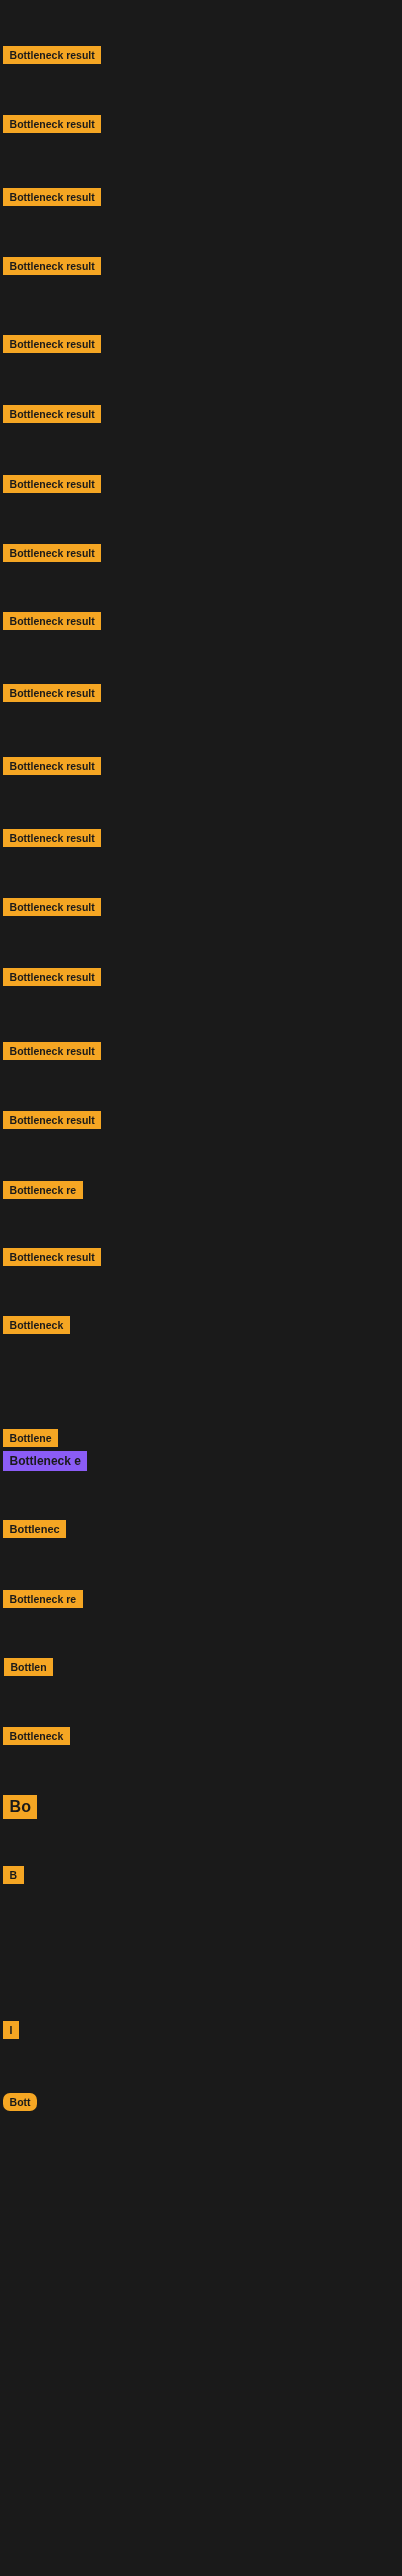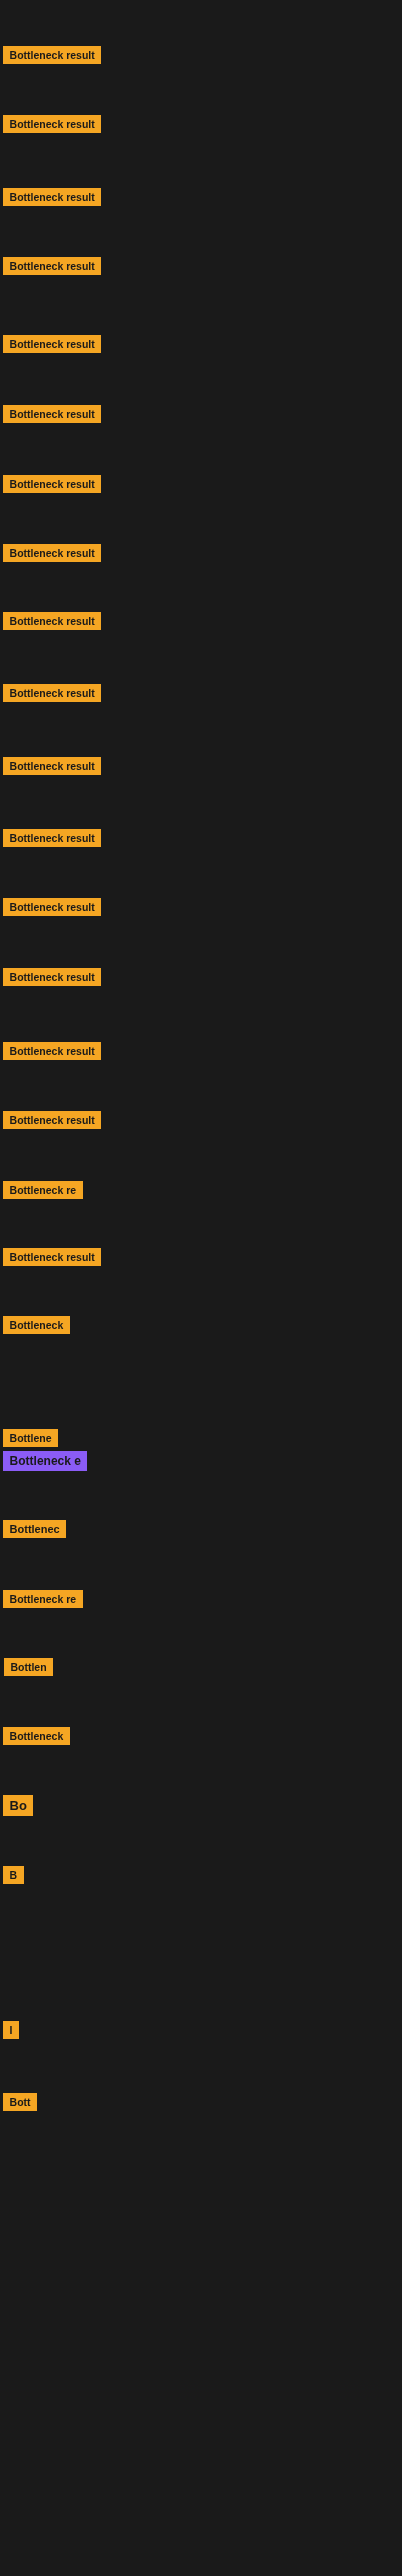--- a/index.html
+++ b/index.html
@@ -38,18 +38,18 @@
     <div style="position: absolute; top: 1111px; left: 3.2px;"><span style="background-color: rgb(245, 166, 35); color: rgb(26, 26, 26); font-size: 10.5px; font-weight: bold; padding: 3.2px 6.4px; display: inline-block; max-width: 126px; overflow: hidden; white-space: nowrap;">Bottleneck result</span></div>
     <div style="position: absolute; top: 1181px; left: 3.2px;"><span style="background-color: rgb(245, 166, 35); color: rgb(26, 26, 26); font-size: 10.5px; font-weight: bold; padding: 3.2px 6.4px; display: inline-block; max-width: 101px; overflow: hidden; white-space: nowrap;">Bottleneck re</span></div>
     <div style="position: absolute; top: 1248px; left: 3.2px;"><span style="background-color: rgb(245, 166, 35); color: rgb(26, 26, 26); font-size: 10.5px; font-weight: bold; padding: 3.2px 6.4px; display: inline-block; max-width: 109px; overflow: hidden; white-space: nowrap;">Bottleneck result</span></div>
     <div style="position: absolute; top: 1316px; left: 3.2px;"><span style="background-color: rgb(245, 166, 35); color: rgb(26, 26, 26); font-size: 10.5px; font-weight: bold; padding: 3.2px 6.4px; display: inline-block; max-width: 85px; overflow: hidden; white-space: nowrap;">Bottleneck</span></div>
     <div style="position: absolute; top: 1383px; left: 3.2px;"><span style="background-color: rgb(245, 166, 35); color: rgb(26, 26, 26); font-size: 10.5px; font-weight: bold; padding: 3.2px 6.4px; display: inline-block; max-width: 73px; overflow: hidden; white-space: nowrap; margin-top: 46px;">Bottlene</span></div>
     <div style="position: absolute; top: 1451px; left: 3.2px;"><span style="background-color: #8b5cf6; color: rgb(26, 26, 26); font-size: 12px; font-weight: bold; padding: 3.2px 6.4px; display: inline-block; max-width: 89px; overflow: hidden; white-space: nowrap;">Bottleneck e</span></div>
     <div style="position: absolute; top: 1520px; left: 3.2px;"><span style="background-color: rgb(245, 166, 35); color: rgb(26, 26, 26); font-size: 11px; font-weight: bold; padding: 3.2px 6.4px; display: inline-block; max-width: 77px; overflow: hidden; white-space: nowrap;">Bottlenec</span></div>
     <div style="position: absolute; top: 1590px; left: 3.2px;"><span style="background-color: rgb(245, 166, 35); color: rgb(26, 26, 26); font-size: 10.5px; font-weight: bold; padding: 3.2px 6.4px; display: inline-block; max-width: 97px; overflow: hidden; white-space: nowrap;">Bottleneck re</span></div>
     <div style="position: absolute; top: 1658px; left: 4px;"><span style="background-color: rgb(245, 166, 35); color: rgb(26, 26, 26); font-size: 10.5px; font-weight: bold; padding: 3.2px 6.4px; display: inline-block; max-width: 65px; overflow: hidden; white-space: nowrap;">Bottlen</span></div>
     <div style="position: absolute; top: 1727px; left: 3.2px;"><span style="background-color: rgb(245, 166, 35); color: rgb(26, 26, 26); font-size: 10.5px; font-weight: bold; padding: 3.2px 6.4px; display: inline-block; max-width: 84px; overflow: hidden; white-space: nowrap;">Bottleneck</span></div>
-    <div style="position: absolute; top: 1795px; left: 3.2px;"><span style="background-color: rgb(245, 166, 35); color: rgb(26, 26, 26); font-size: 13px; font-weight: bold; padding: 3.2px 6.4px; display: inline-block; max-width: 35px; overflow: hidden; white-space: nowrap;">Bo</span></div>
+    <div style="position: absolute; top: 1795px; left: 3.2px;"><span style="background-color: rgb(245, 166, 35); color: rgb(26, 26, 26); font-size: 16px; font-weight: bold; padding: 3.2px 6.4px; display: inline-block; max-width: 35px; overflow: hidden; white-space: nowrap;">Bo</span></div>
     <div style="position: absolute; top: 1866px; left: 3.2px;"><span style="background-color: rgb(245, 166, 35); color: rgb(26, 26, 26); font-size: 10.5px; font-weight: bold; padding: 3.2px 6.4px; display: inline-block; max-width: 24px; overflow: hidden; white-space: nowrap;">B</span></div>
     <div style="position: absolute; top: 2021px; left: 3.2px;"><span style="background-color: rgb(245, 166, 35); color: rgb(26, 26, 26); font-size: 10.5px; font-weight: bold; padding: 3.2px 6.4px; display: inline-block; max-width: 19.3px; overflow: hidden; white-space: nowrap;">I</span></div>
-    <div style="position: absolute; top: 2093px; left: 3.2px;"><span style="background-color: rgb(245, 166, 35); color: rgb(26, 26, 26); font-size: 10.5px; font-weight: bold; padding: 3.2px 6.4px; display: inline-block; max-width: 42px; overflow: hidden; white-space: nowrap;">Bott</span></div>
+    <div style="position: absolute; top: 2093px; left: 3.2px;"><span style="background-color: rgb(245, 166, 35); color: rgb(26, 26, 26); font-size: 10.5px; font-weight: bold; padding: 3.2px 6.4px; display: inline-block; max-width: 42px; overflow: hidden; white-space: nowrap; border-radius: 7px;">Bott</span></div>
   </div>
 
 
 </body></html>

